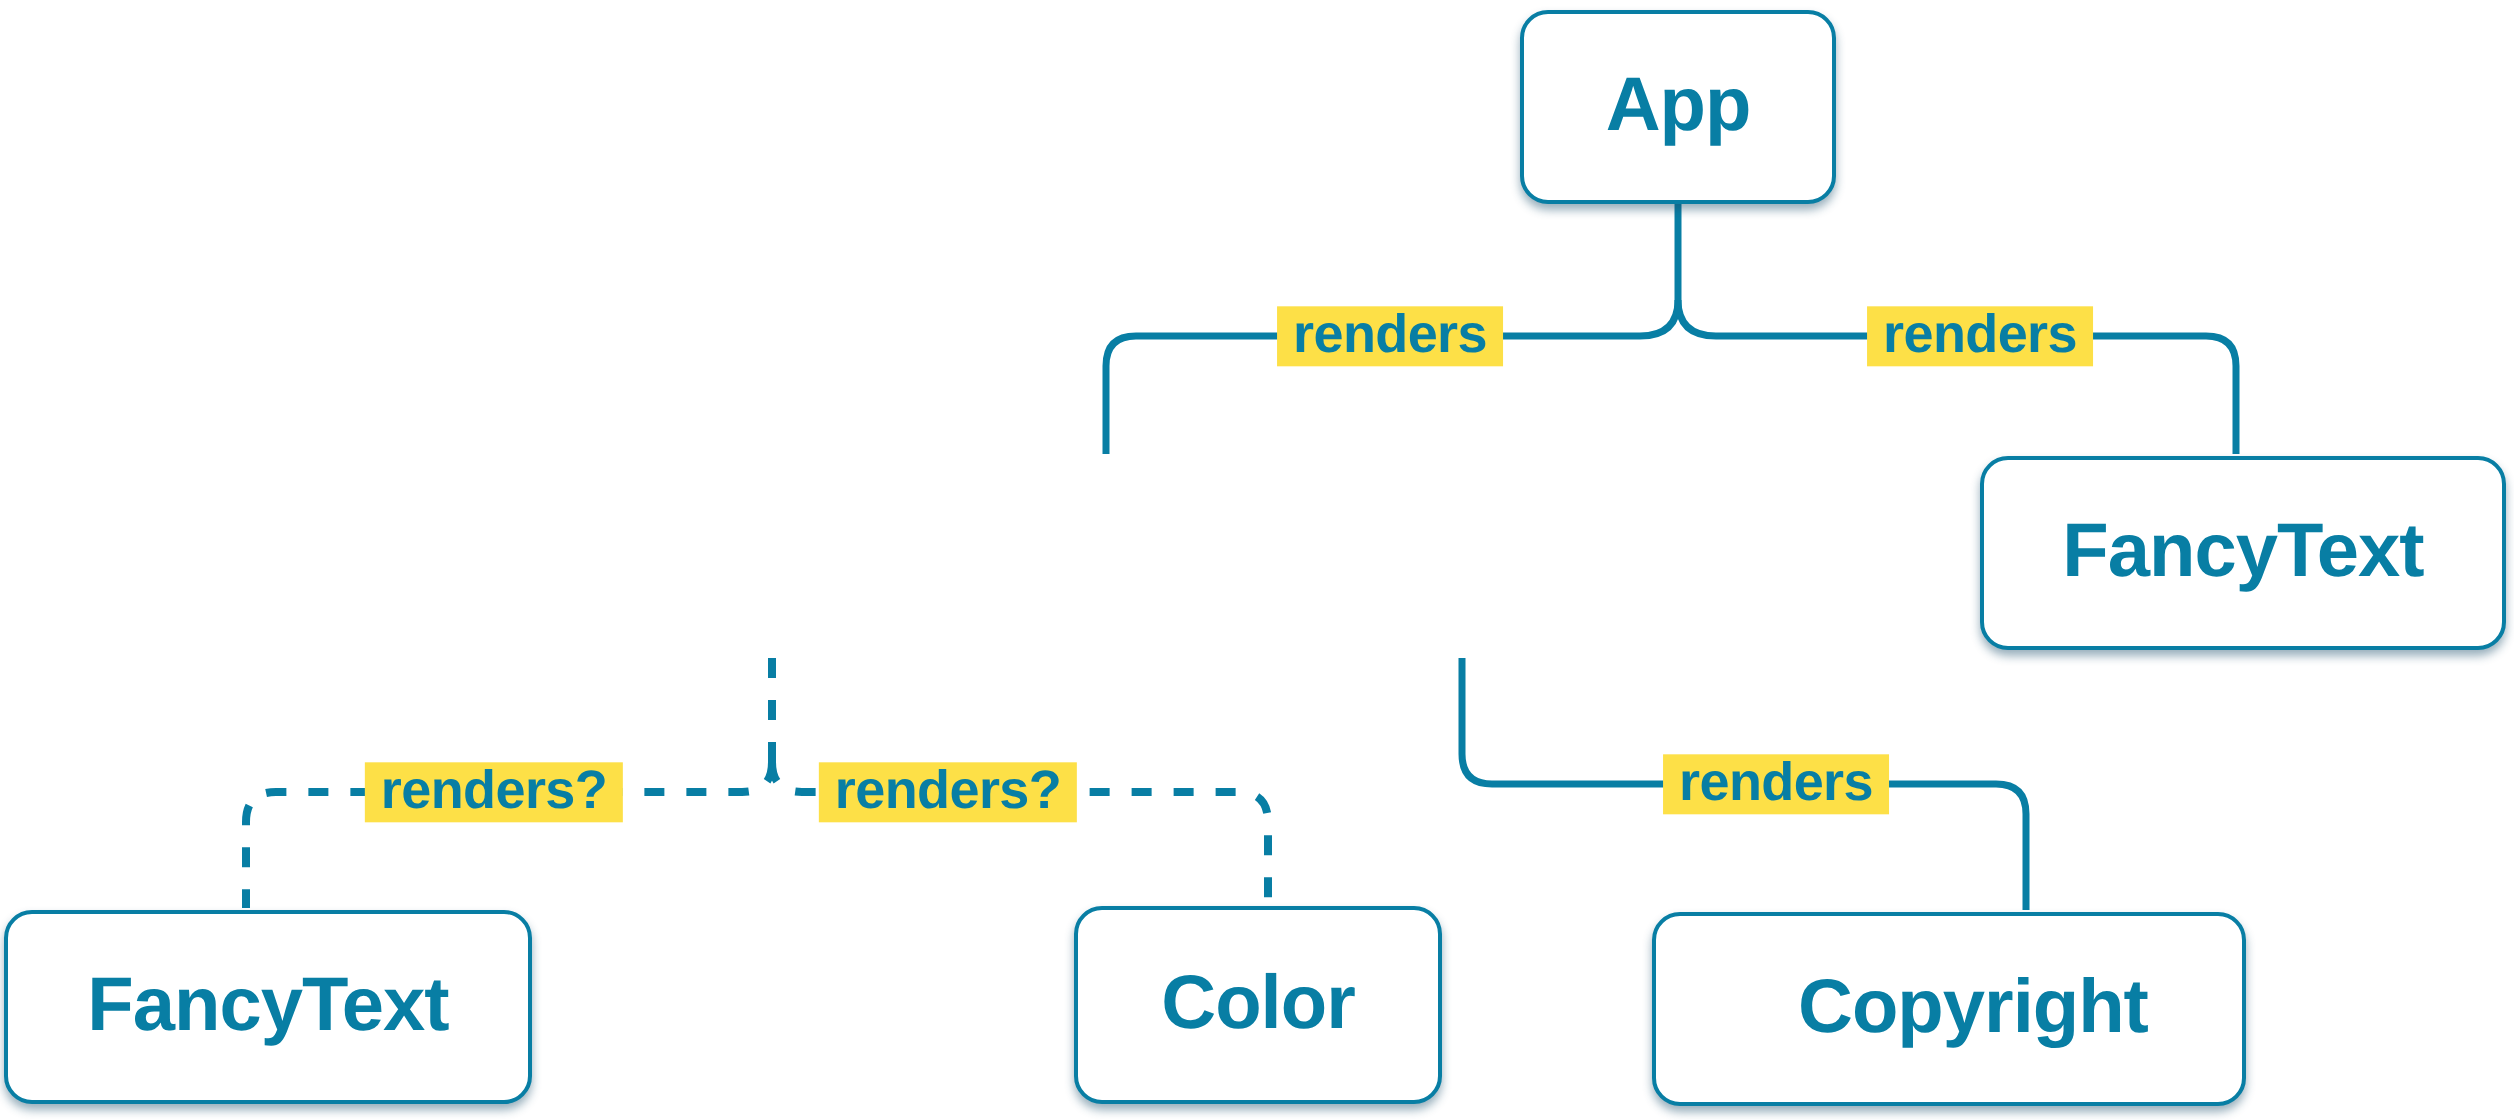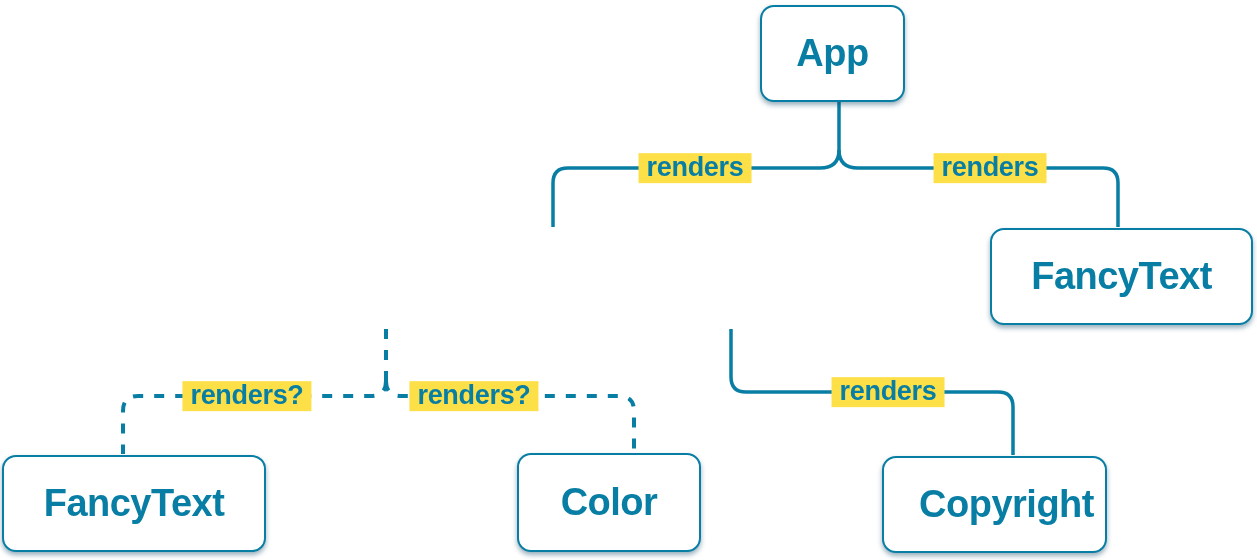--- a/index.html
+++ b/index.html
@@ -55,26 +55,26 @@
     color: var(--accent);
     background: #fde047;
     font-size: 27px;
     font-weight: 700;
     letter-spacing: -0.3px;
     padding: 0 8px;
     white-space: nowrap;
     line-height: 1.1;
   }
   
-  .node-app               { left: 760px; top: 5px;   width: 145px; height: 97px; }
+  .node-app               { left: 760px; top: 5px;   width: 158px; height: 97px; }
   .node-inspiration       { left: 336px; top: 228px; width: 457px; height: 100px; }
   .node-fancy-text-top    { left: 990px; top: 228px; width: 263px; height: 97px; }
   .node-fancy-text-bottom { left: 2px;   top: 455px; width: 264px; height: 97px; }
-  .node-color             { left: 517px; top: 453px; width: 184px; height: 99px; }
-  .node-copyright         { left: 882px; top: 456px; width: 225px; height: 97px; padding-left: 24px; }
+  .node-color             { left: 537px; top: 453px; width: 184px; height: 99px; }
+  .node-copyright         { left: 826px; top: 456px; width: 297px; height: 97px; padding-left: 24px; }
   
   .edge-label-0 { left: 695px; top: 168px; }
   .edge-label-1 { left: 990px; top: 168px; }
   .edge-label-2 { left: 247px; top: 396px; }
   .edge-label-3 { left: 474px; top: 396px; }
   .edge-label-4 { left: 888px; top: 392px; }
 </style>
 </head>
 <body>
 

